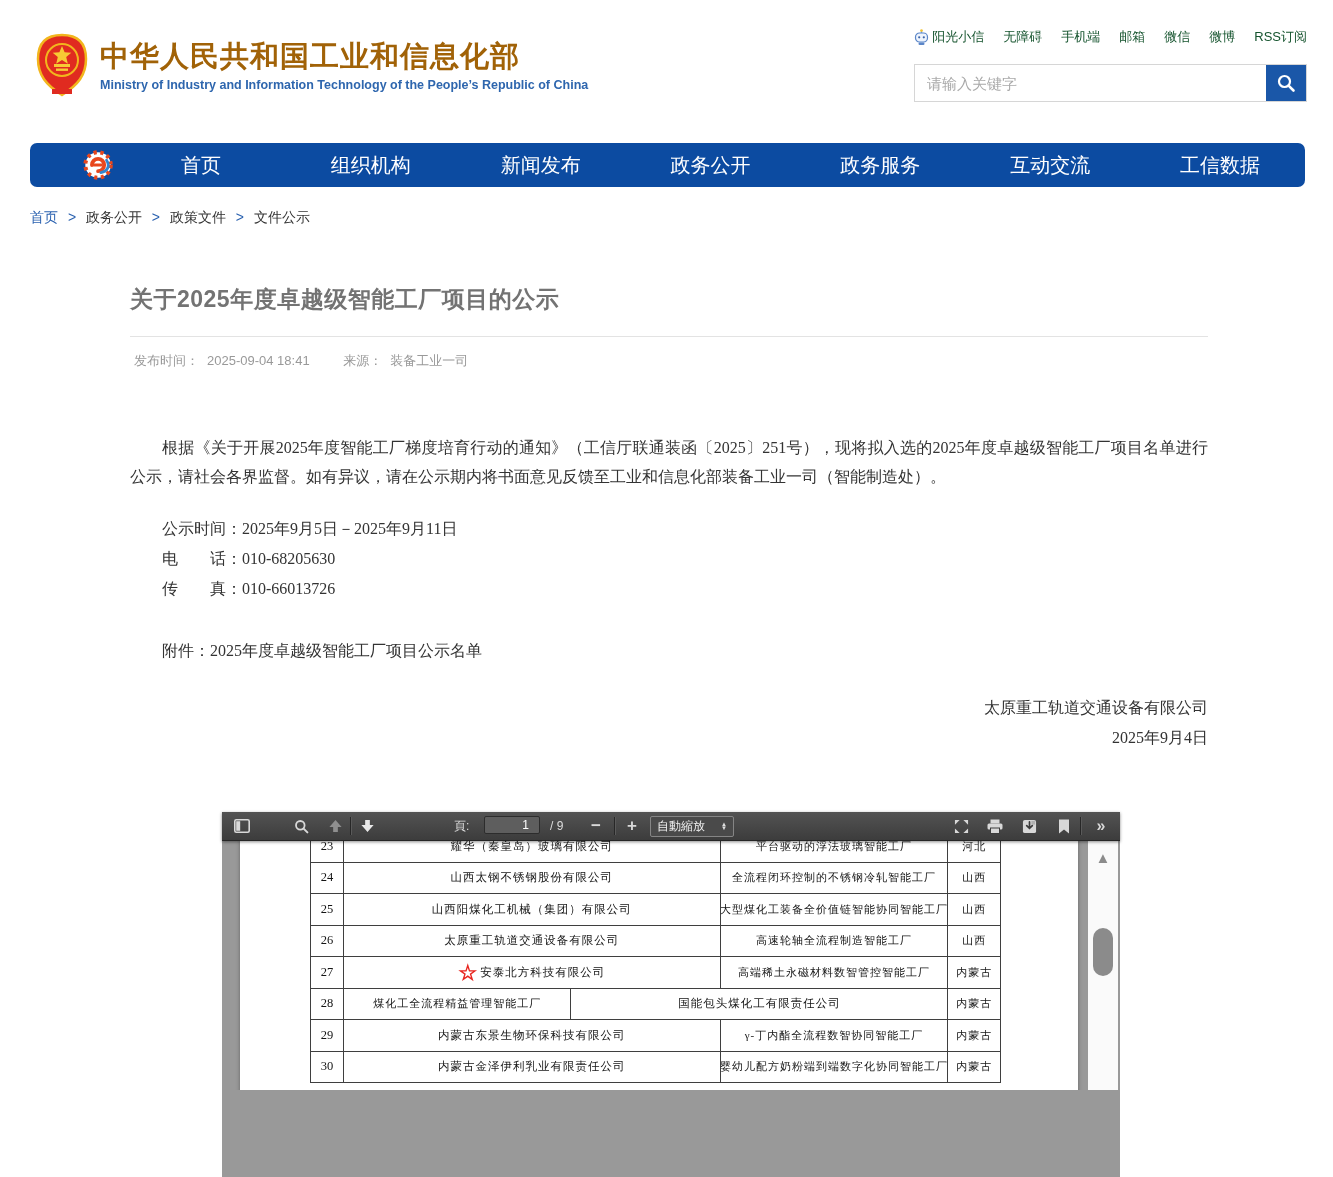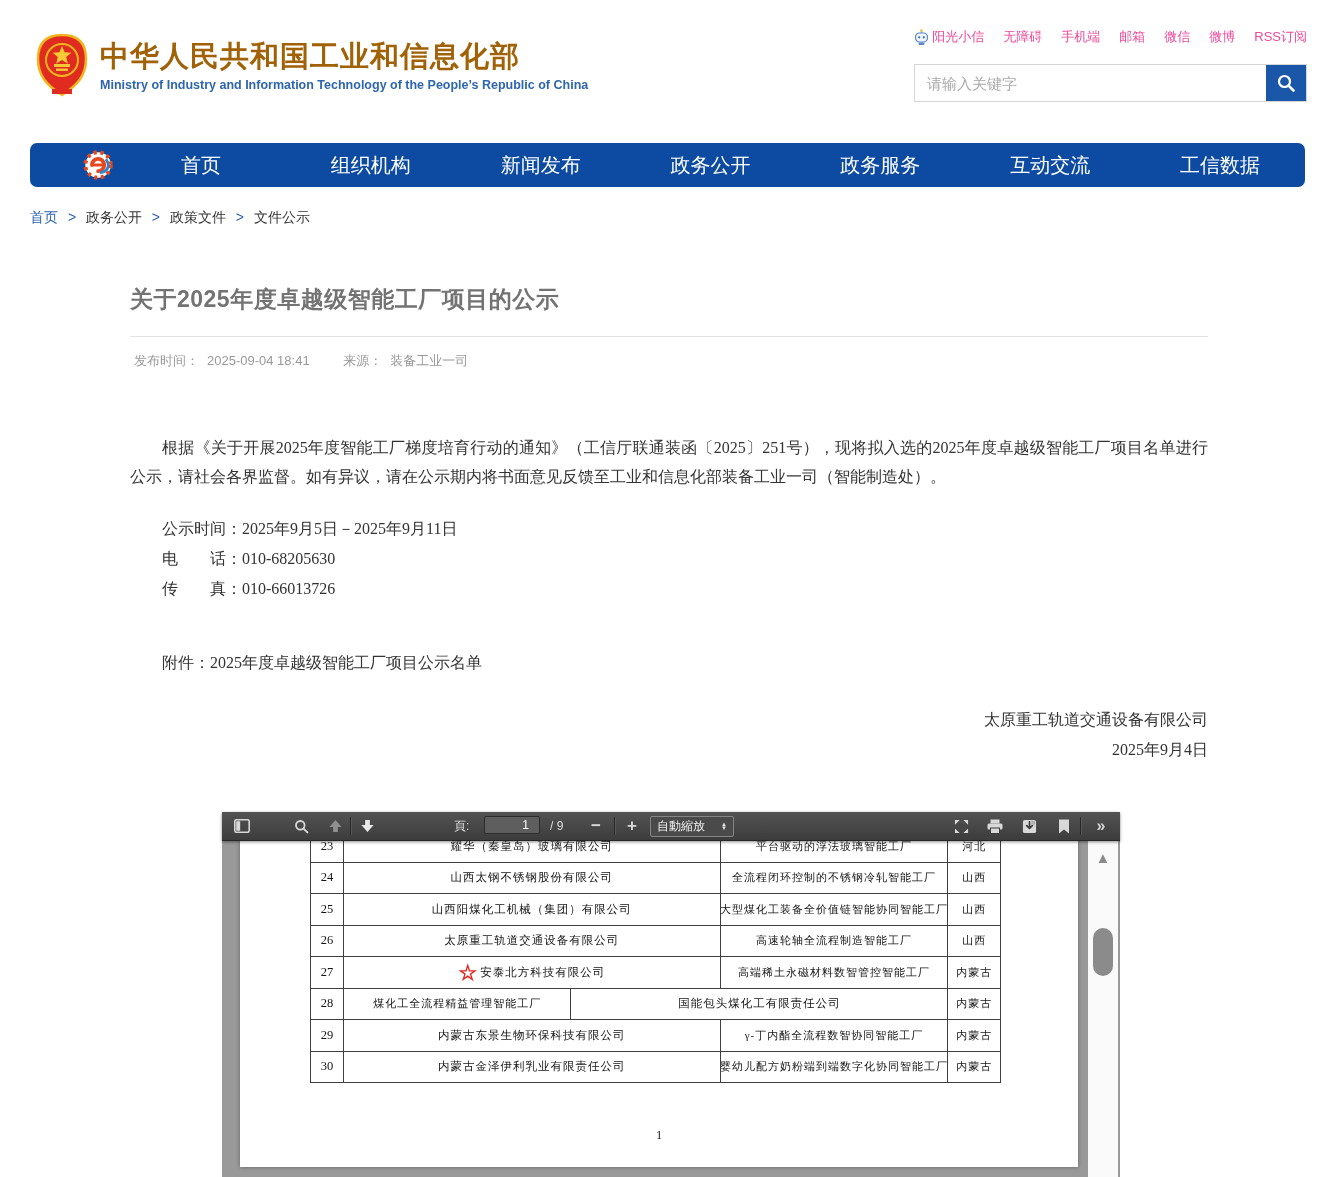--- a/index.html
+++ b/index.html
@@ -8,21 +8,21 @@
     background:#ffffff;
     font-family:"Liberation Sans","DejaVu Sans",sans-serif;
     color:#333;
   }
   
   .hdr{position:absolute;left:0;top:0;width:1333px;height:143px;background:#fff;}
   .emblem{position:absolute;left:34px;top:33px;width:56px;height:68px;}
   .site-titles{position:absolute;left:100px;top:36px;}
   .site-title-zh{font-size:29px;font-weight:bold;color:#a16207;letter-spacing:1px;line-height:40px;}
   .site-title-en{font-size:12.5px;font-weight:600;color:#2e66ae;margin-top:2px;letter-spacing:0px;}
-  .quick-links{position:absolute;top:28px;right:26px;display:flex;align-items:center;gap:19px;font-size:13px;color:#ec4899;}
+  .quick-links{position:absolute;top:28px;right:26px;display:flex;align-items:center;gap:19px;font-size:13px;color:#14532d;}
   .quick-links .ql{cursor:pointer;white-space:nowrap;}
   .ql-bot{display:inline-block;width:17px;height:17px;vertical-align:middle;margin-right:2px;}
   .search-bar{position:absolute;top:64px;right:26px;width:393px;height:38px;border:1px solid #d6d6d6;display:flex;box-sizing:border-box;background:#fff;}
   .search-input{flex:1;border:none;outline:none;padding:0 12px;font-size:15px;color:#333;font-family:inherit;}
   .search-input::placeholder{color:#a9a9a9;}
   .search-btn{width:40px;height:36px;background:#1a57a8;border:none;cursor:pointer;display:flex;align-items:center;justify-content:center;}
   
   .nav{position:absolute;left:30px;top:143px;width:1275px;height:44px;background:#0c4ba1;border-radius:7px;display:flex;align-items:center;}
   .nav-logo{width:34px;height:34px;margin-left:52px;flex:0 0 auto;}
   .nav-items{flex:1;display:flex;}
@@ -36,35 +36,35 @@
   .article{position:absolute;left:130px;top:270px;width:1078px;}
   .art-title{font-size:23px;font-weight:bold;color:#737373;text-align:left;margin-top:14px;letter-spacing:0.5px;}
   .art-divider{border-top:1px solid #e3e3e3;margin-top:21px;}
   .art-meta{text-align:left;font-size:13px;color:#999;margin-top:15px;}
   .art-meta span{margin:0 4px;}
   .art-meta .gap{margin-left:26px;}
   .art-body{font-family:"Liberation Serif","DejaVu Serif",serif;font-size:16px;color:#333;line-height:29px;}
   .art-p{margin:63px 0 0 0;text-indent:2em;text-align:justify;}
   .art-line{margin:0;text-indent:2em;line-height:30px;}
   .art-lines{margin-top:23px;}
-  .art-attach{margin-top:44px;text-indent:2em;line-height:30px;cursor:pointer;}
+  .art-attach{margin-top:32px;text-indent:2em;line-height:30px;cursor:pointer;}
   .art-sign{margin-top:27px;text-align:right;line-height:30px;}
   
   .pdf{position:absolute;left:222px;top:812px;width:898px;height:365px;background:#999999;}
   .pdf-toolbar{position:relative;height:28px;background:linear-gradient(#535353,#3c3c3c);border-bottom:1px solid #262626;box-shadow:0 1px 3px rgba(0,0,0,.45);z-index:3;}
   .tb{position:absolute;top:0;height:28px;display:flex;align-items:center;color:#d8d8d8;}
   .tb-btn{cursor:pointer;display:flex;align-items:center;justify-content:center;}
   .tb-sep{position:absolute;top:5px;width:1px;height:18px;background:#272727;border-right:1px solid #5a5a5a;}
   .tb-label{font-size:12px;color:#ddd;}
   .page-input{position:absolute;top:4px;width:56px;height:18px;background:#5e5e5e;border:1px solid #2c2c2c;color:#fff;font-size:12px;text-align:right;padding:0 10px 0 2px;box-sizing:border-box;border-radius:2px;outline:none;}
   .zoom-glyph{font-size:17px;font-weight:bold;color:#d8d8d8;cursor:pointer;}
   .scale-select{position:absolute;top:3.5px;width:84px;height:21px;background:#4a4a4a;border:1px solid #858585;border-radius:2px;color:#f0f0f0;font-size:12px;display:flex;align-items:center;padding:0 6px;box-sizing:border-box;cursor:pointer;}
   .scale-select .spin{margin-left:auto;display:flex;flex-direction:column;line-height:4px;font-size:6px;color:#e0e0e0;}
   .more-glyph{font-size:16px;font-weight:bold;color:#d8d8d8;cursor:pointer;}
-  .pdf-docarea{position:absolute;left:0;top:28px;width:898px;height:337px;overflow:hidden;}
+  .pdf-docarea{position:absolute;left:0;top:28px;width:898px;height:250px;overflow:hidden;}
   .pdf-page{position:absolute;left:18px;top:0;width:838px;height:327px;background:#ffffff;overflow:hidden;box-shadow:0 0 4px rgba(0,0,0,.35);}
   .pdf-table{margin:-9px 0 0 70px;border-left:1px solid #3f3f3f;width:690px;font-family:"Liberation Serif","DejaVu Serif",serif;}
   .pdf-row{display:flex;height:31.5px;border-bottom:1px solid #3f3f3f;box-sizing:border-box;}
   .pdf-cell{border-right:1px solid #3f3f3f;display:flex;align-items:center;justify-content:center;font-size:11.5px;color:#141414;letter-spacing:1px;overflow:hidden;white-space:nowrap;}
   .cell-no{width:32px;font-size:12.5px;letter-spacing:0;}
   .cell-company{width:378px;}
   .cell-project{width:228px;font-size:11px;}
   .cell-province{width:52px;font-size:11px;}
   .star{color:#e8251f;font-size:19px;font-weight:bold;line-height:1;margin-right:2px;}
   .star:empty{display:none;}

